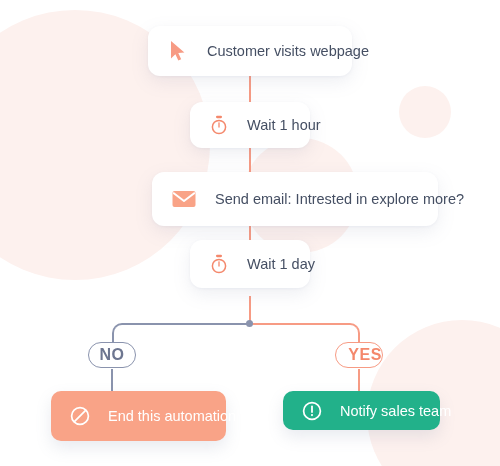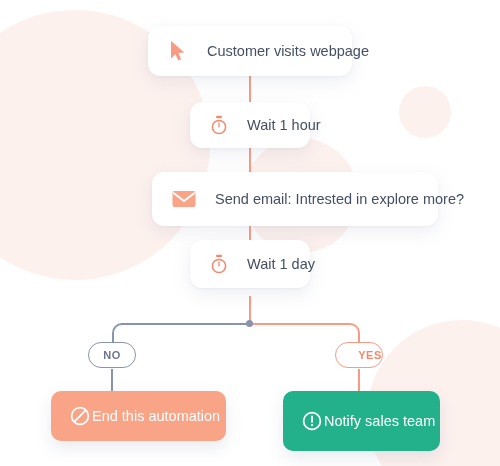--- a/index.html
+++ b/index.html
@@ -86,21 +86,21 @@
 
   
   .pill {
     position: absolute;
     z-index: 4;
     display: flex;
     align-items: center;
     justify-content: center;
     border-radius: 14px;
     background: #ffffff;
-    font-size: 11px;
+    font-size: 16px;
     font-weight: bold;
     letter-spacing: 0.6px;
     box-sizing: border-box;
     width: 48px;
     height: 26px;
   }
   .pill-no {
     left: 88px;  top: 342px;
     border: 1.6px solid #8a93ad;
     color: #6d7690;
@@ -137,34 +137,34 @@
 
   
   .action {
     position: absolute;
     z-index: 2;
     display: flex;
     align-items: center;
     border-radius: 10px;
     box-sizing: border-box;
     padding: 0 18px;
-    gap: 1px;
+    gap: 17px;
     box-shadow: 0 7px 16px rgba(120,130,160,0.16);
   }
   .action-label {
     font-size: 14.5px;
     color: #ffffff;
     white-space: nowrap;
   }
   .action-end {
     left: 51px;  top: 391px; width: 175px; height: 50px;
     background: #f9a387;
   }
   .action-notify {
-    left: 283px; top: 391px; width: 157px; height: 60px;
+    left: 283px; top: 391px; width: 157px; height: 39px;
     background: #22b18a;
   }
 
   
   .icon {
     display: flex;
     align-items: center;
     justify-content: center;
     flex: 0 0 auto;
   }

